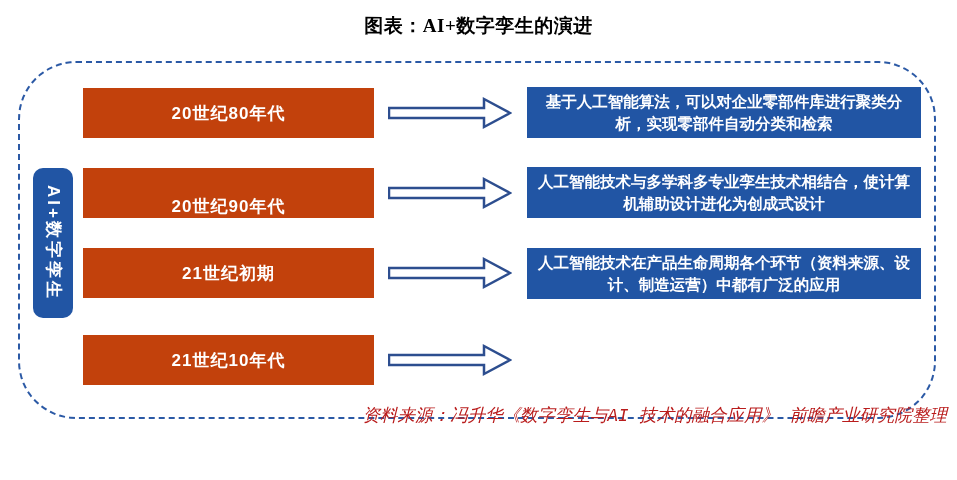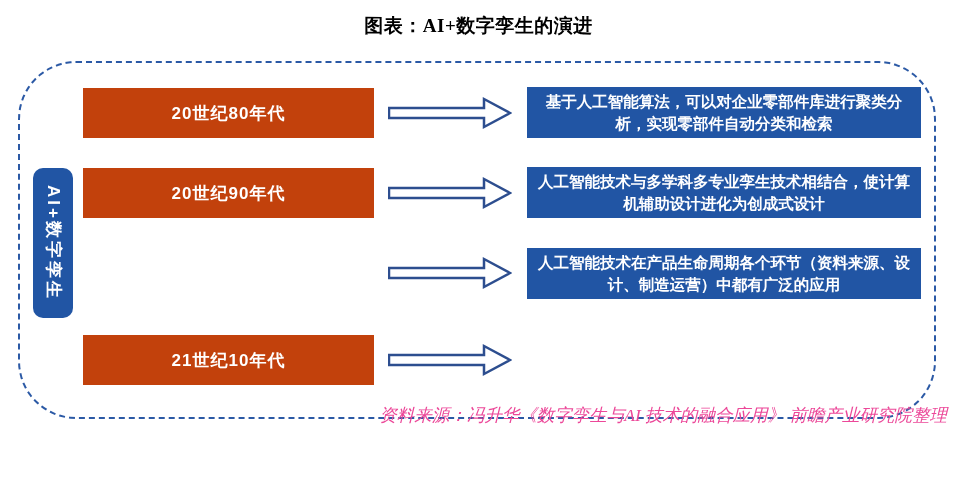--- a/index.html
+++ b/index.html
@@ -85,31 +85,31 @@
     display: flex;
     align-items: center;
     justify-content: center;
     text-align: center;
     font-size: 15.5px;
     font-weight: bold;
     line-height: 1.4;
     padding: 4px 5px;
   }
   .r1 { top: 88px; }  .a1 { top: 96px; }  .d1 { top: 87px; }
-  .r2 { top: 168px; } .a2 { top: 176px; } .d2 { top: 167px; }
+  .r2 { top: 168px; align-items: flex-end; } .a2 { top: 176px; } .d2 { top: 167px; }
   .r3 { top: 248px; } .a3 { top: 256px; } .d3 { top: 248px; }
   .r4 { top: 335px; } .a4 { top: 343px; } .d4 { top: 336px; }
   .source {
     position: absolute;
     right: 10px;
     bottom: 8px;
-    font-family: Liberation Serif, serif;
+    font-family: Liberation Mono, monospace;
     font-style: italic;
     font-size: 17.5px;
-    color: #ec4899;
+    color: #b91c1c;
     white-space: nowrap;
   }
 </style>
 </head>
 <body>
 
 <div class="canvas">
 
   <div class="title">图表：AI+数字孪生的演进</div>
 
@@ -132,20 +132,23 @@
   <div class="period-box r2">
     <span>20世纪90年代</span>
   </div>
   <svg class="arrow a2" viewBox="0 0 124 34">
     <polygon points="1,12 96,12 96,3 122,17 96,31 96,22 1,22" fill="#ffffff" stroke="#2d4e8f" stroke-width="2.5" stroke-linejoin="miter"></polygon>
   </svg>
   <div class="desc-box d2">
     <span>人工智能技术与多学科多专业孪生技术相结合，使计算机辅助设计进化为创成式设计</span>
   </div>
 
+  <div class="period-box r3">
+    <span>21世纪初期</span>
+  </div>
   <svg class="arrow a3" viewBox="0 0 124 34">
     <polygon points="1,12 96,12 96,3 122,17 96,31 96,22 1,22" fill="#ffffff" stroke="#2d4e8f" stroke-width="2.5" stroke-linejoin="miter"></polygon>
   </svg>
   <div class="desc-box d3">
     <span>人工智能技术在产品生命周期各个环节（资料来源、设计、制造运营）中都有广泛的应用</span>
   </div>
 
   <div class="period-box r4">
     <span>21世纪10年代</span>
   </div>

